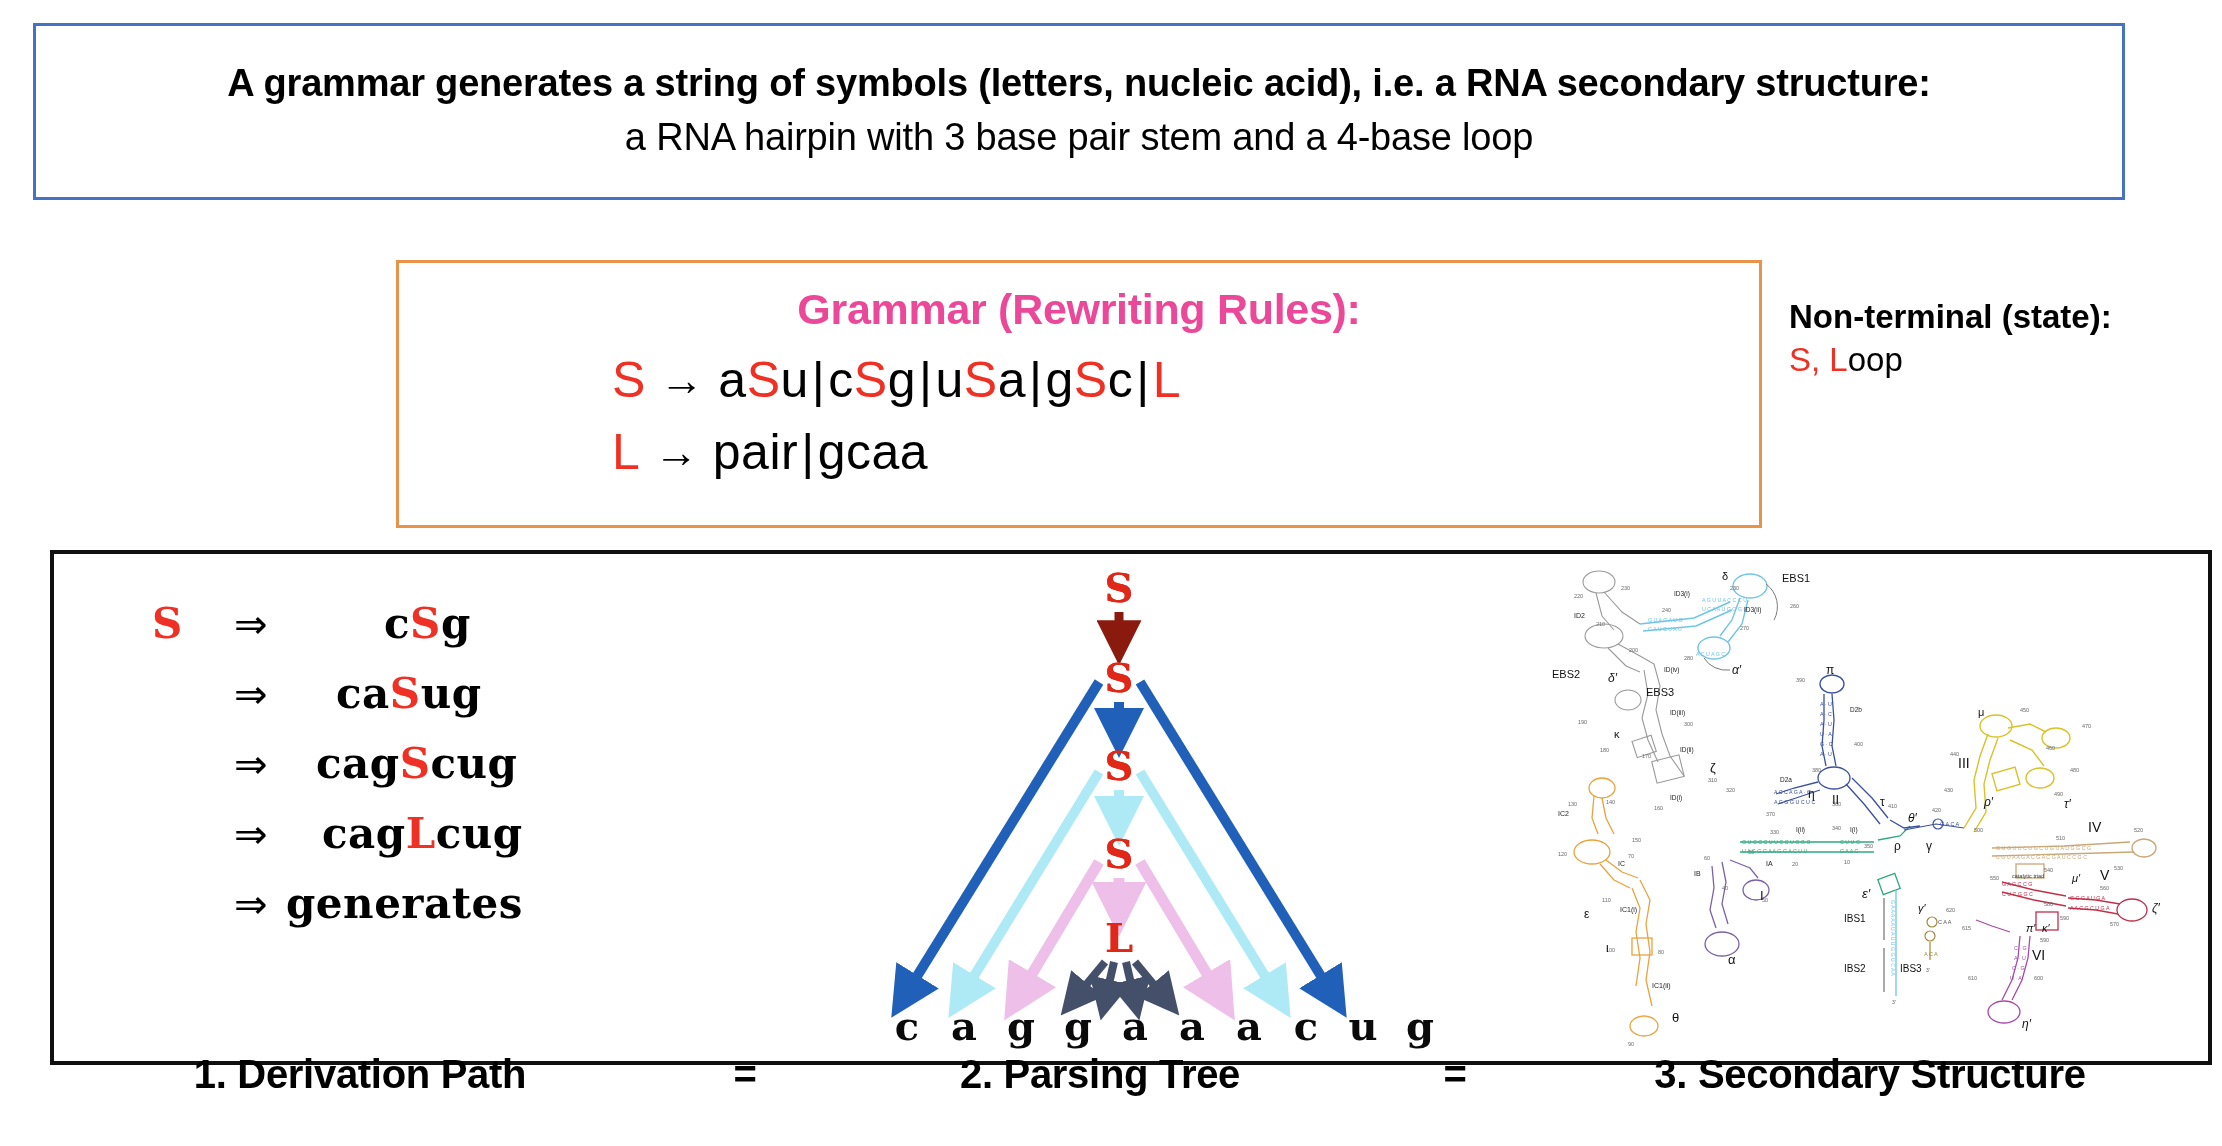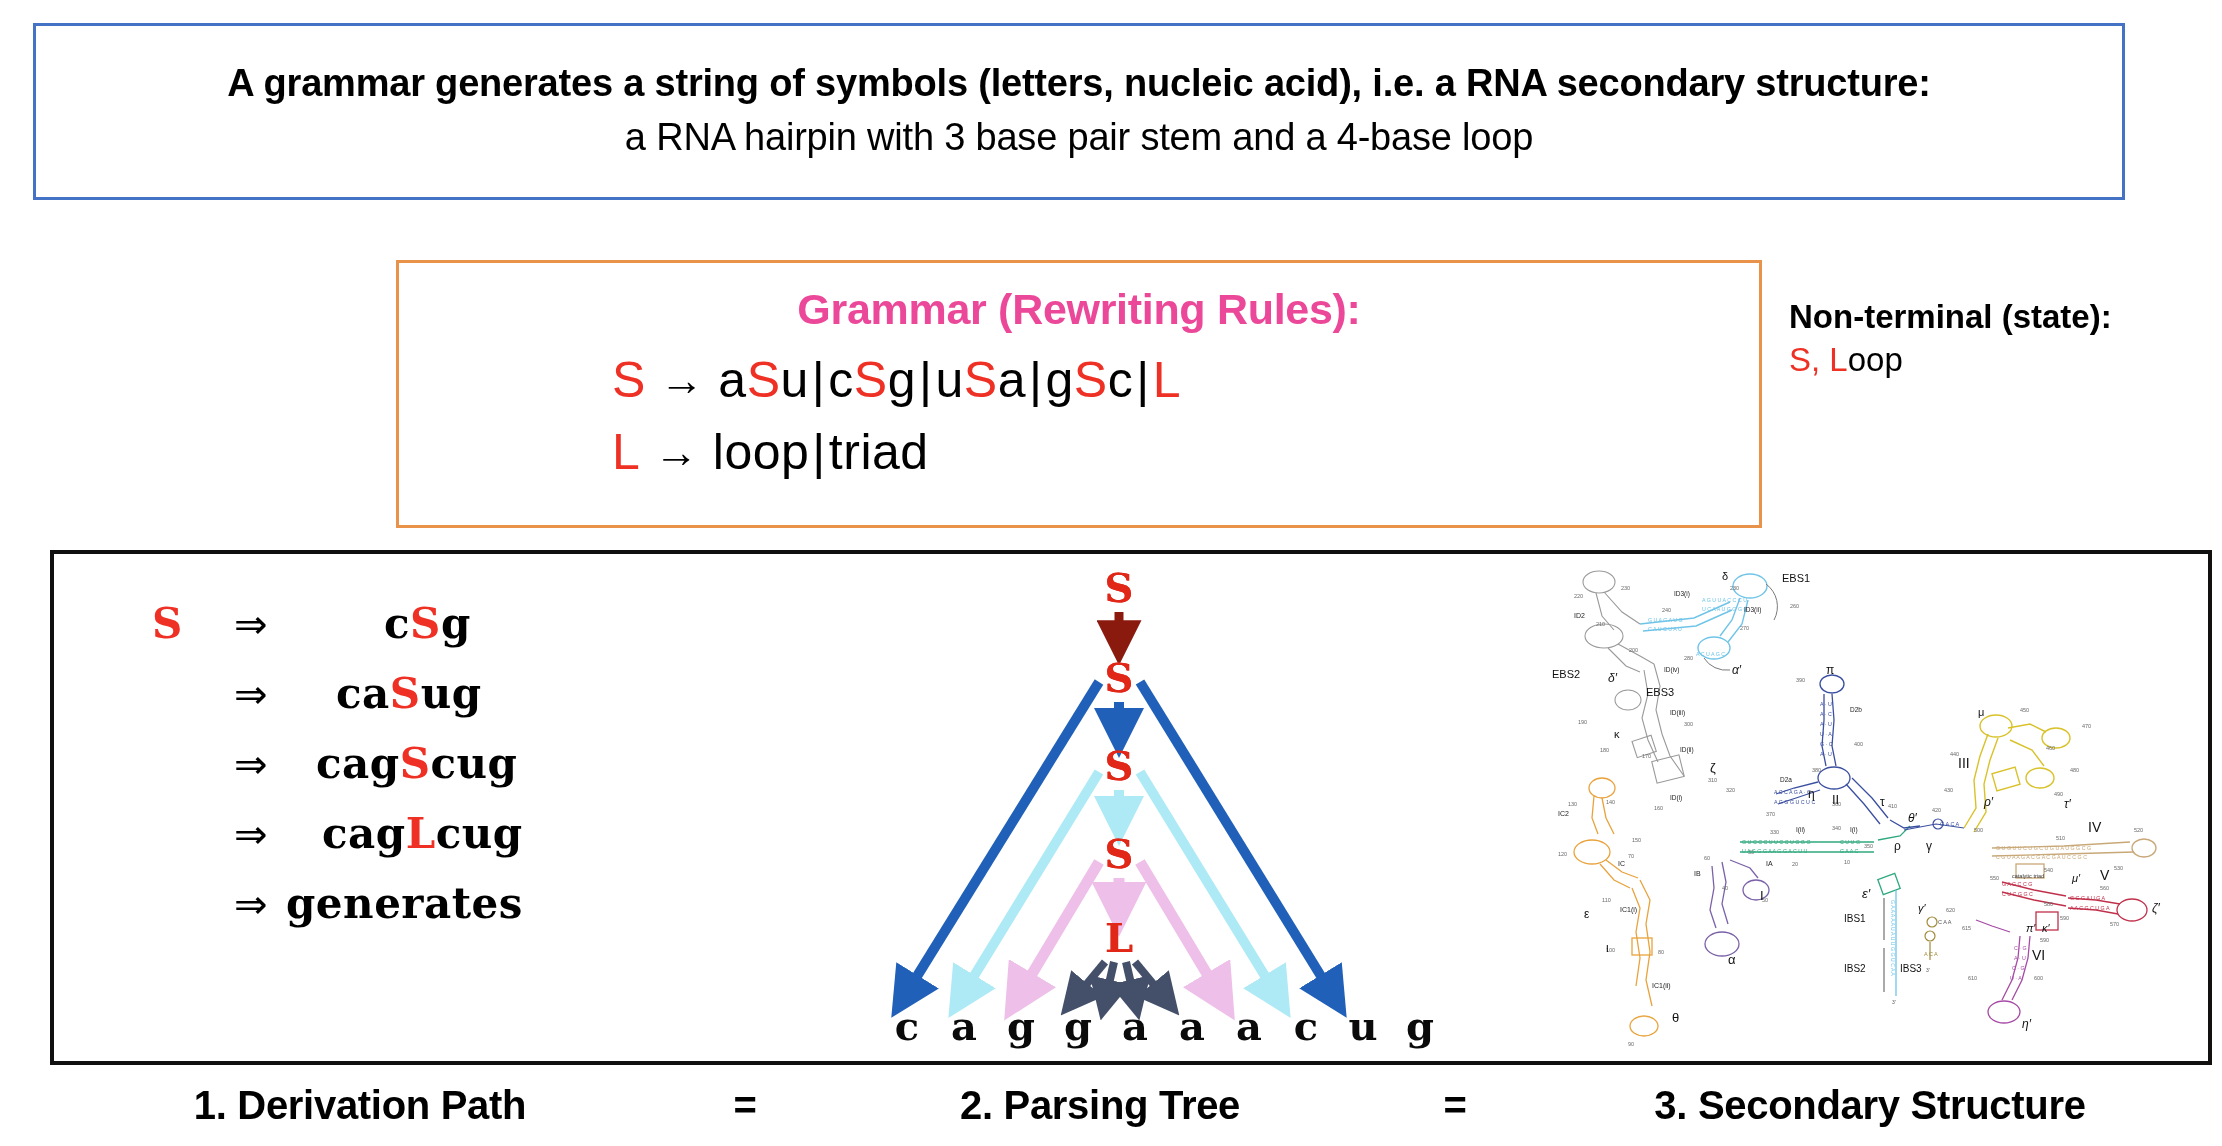--- a/index.html
+++ b/index.html
@@ -88,22 +88,22 @@
     position:absolute;font-family:"DejaVu Serif", serif;font-weight:bold;
     font-size:40px;color:#0a0a0a;text-align:center;width:44px;
   }
 
   
   #structure{position:absolute;left:1490px;top:6px;width:660px;height:500px;overflow:hidden;}
   #structure svg{display:block;}
 
   
   #footer{
-    left:50px;top:1068px;width:2162px;height:60px;
-    display:flex;align-items:flex-end;
+    left:50px;top:1044px;width:2162px;height:60px;
+    display:flex;align-items:center;
     font-weight:bold;font-size:40px;color:#000;letter-spacing:-0.3px;
   }
   #footer .seg{text-align:center;white-space:nowrap;}
   #f1{width:620px;}
   #f-eq1{width:150px;}
   #f2{width:560px;}
   #f-eq2{width:150px;}
   #f3{width:680px;}
 </style>
 </head>
@@ -115,21 +115,21 @@
 </div>
 
 <div id="grammar-box" class="abs">
   <div id="grammar-title">Grammar (Rewriting Rules):</div>
 
   <div class="rule-line" id="rule-1">
     <span class="nt">S</span><span class="arrow-glyph">→</span><span>a<span class="nt">S</span>u</span><span class="pipe">|</span><span>c<span class="nt">S</span>g</span><span class="pipe">|</span><span>u<span class="nt">S</span>a</span><span class="pipe">|</span><span>g<span class="nt">S</span>c</span><span class="pipe">|</span><span class="nt">L</span>
   </div>
 
   <div class="rule-line" id="rule-2">
-    <span class="nt">L</span><span class="arrow-glyph">→</span><span>loop</span><span class="pipe">|</span><span>triad</span>
+    <span class="nt">L</span><span class="arrow-glyph">→</span><span>pair</span><span class="pipe">|</span><span>gcaa</span>
   </div>
 </div>
 
 <div id="legend" class="abs">
   <div class="ln"><b>Non-terminal</b><b> (state):</b></div>
   <div class="ln"><span class="nt">S, L</span><span>oop</span></div>
 </div>
 
 <div id="main-panel" class="abs">
 

